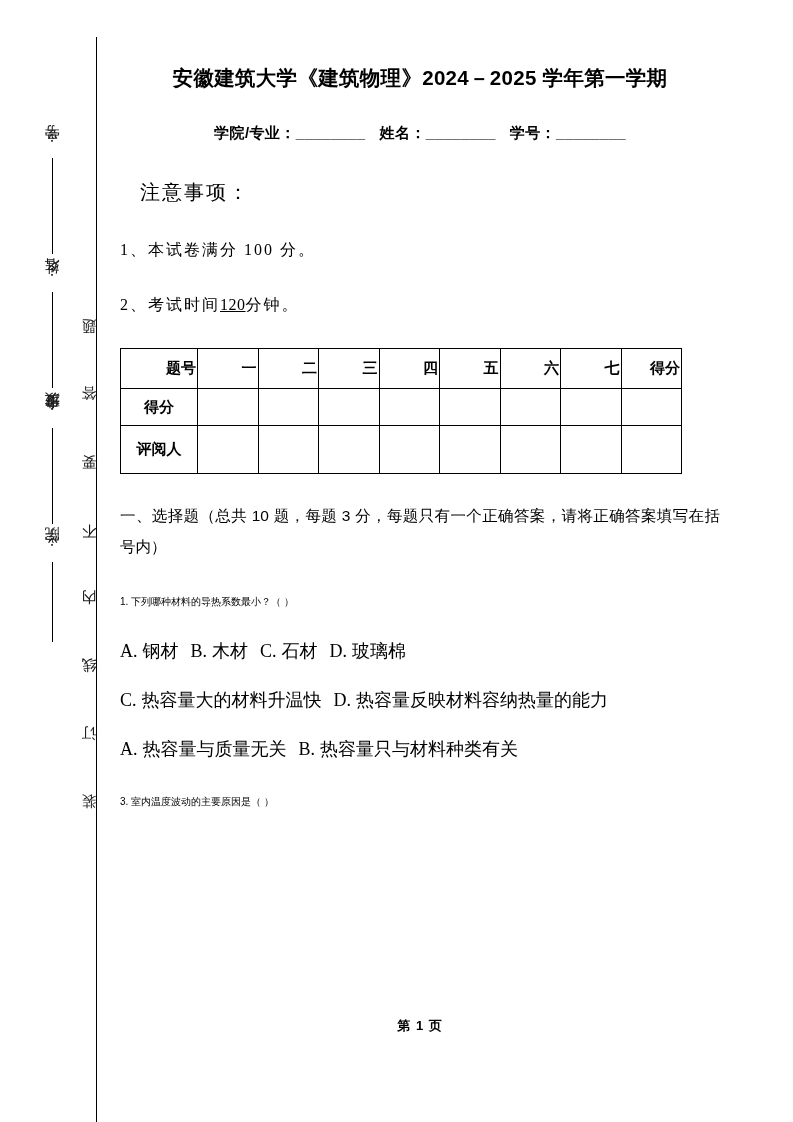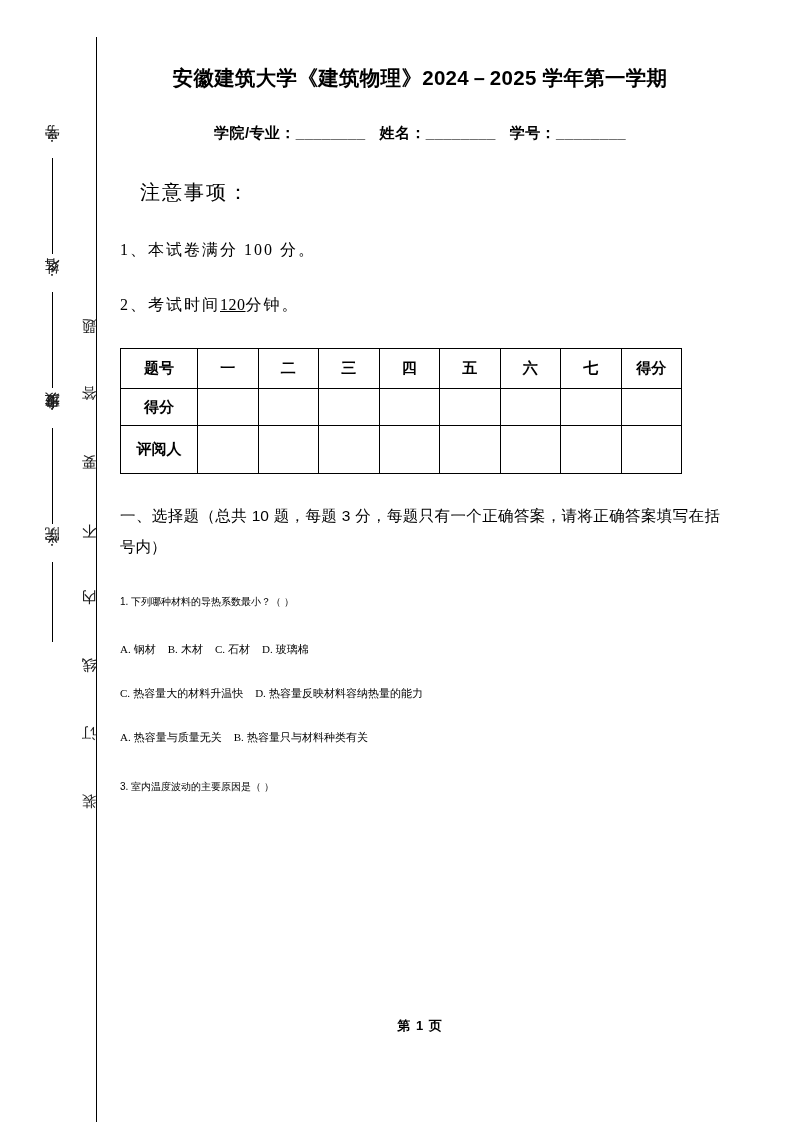--- a/index.html
+++ b/index.html
@@ -132,42 +132,42 @@
   }
   .score-table td {
     border: 1.4px solid #000;
     height: 34px;
     text-align: center;
     vertical-align: middle;
     font-family: "Liberation Sans", "DejaVu Sans", sans-serif;
     font-weight: bold;
     font-size: 15px;
   }
-  .score-table td.head-cell { height: 37px; }
+  .score-table td.head-cell { height: 37px; text-align: right; }
   .score-table tr.tall td { height: 45px; }
   .col-first { width: 74px; }
 
   
   .section-head {
     margin-top: 26px;
     font-size: 15.5px;
     line-height: 31px;
     font-family: "Liberation Sans", "DejaVu Sans", sans-serif;
     text-align: justify;
   }
   .q-stem {
     margin-top: 27px;
     font-size: 10px;
     line-height: 26px;
     font-family: "Liberation Sans", "DejaVu Sans", sans-serif;
   }
   .q-opts {
     margin-top: 24px;
-    font-size: 11px;
-    line-height: 20px;
+    font-size: 18px;
+    line-height: 25px;
     font-family: "Liberation Sans", "DejaVu Sans", sans-serif;
   }
   .q-opts .olab {
     font-family: "Liberation Serif", "DejaVu Serif", serif;
   }
   .opt-gap { display: inline-block; width: 12px; }
 
   .footer {
     position: absolute;
     left: 0;

